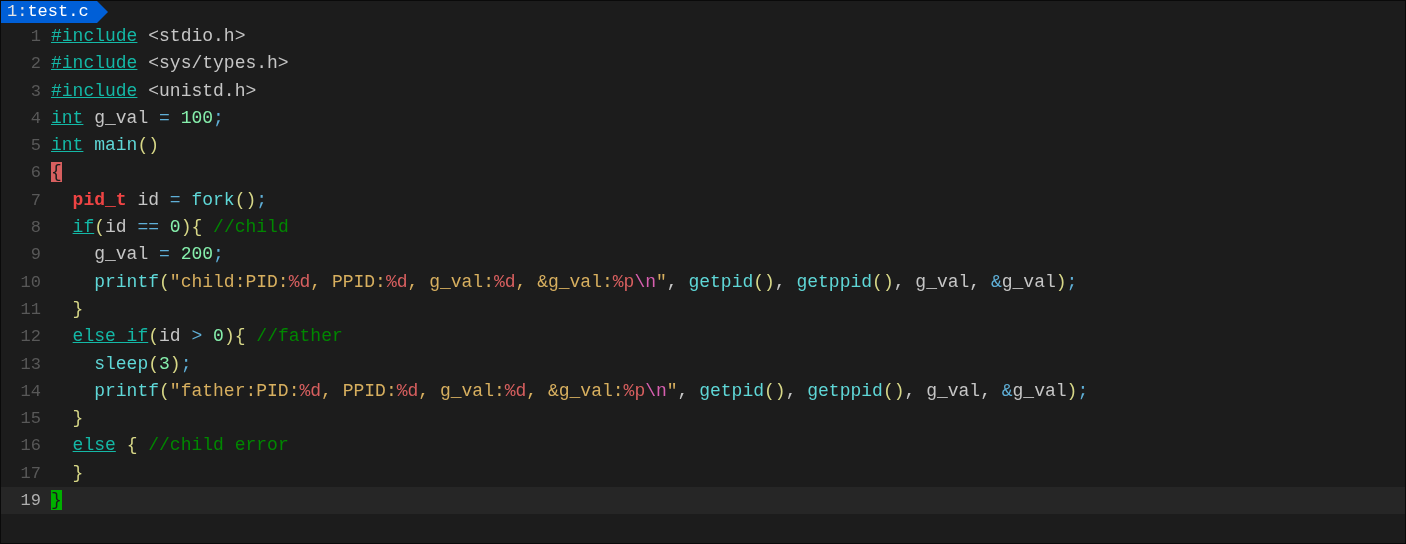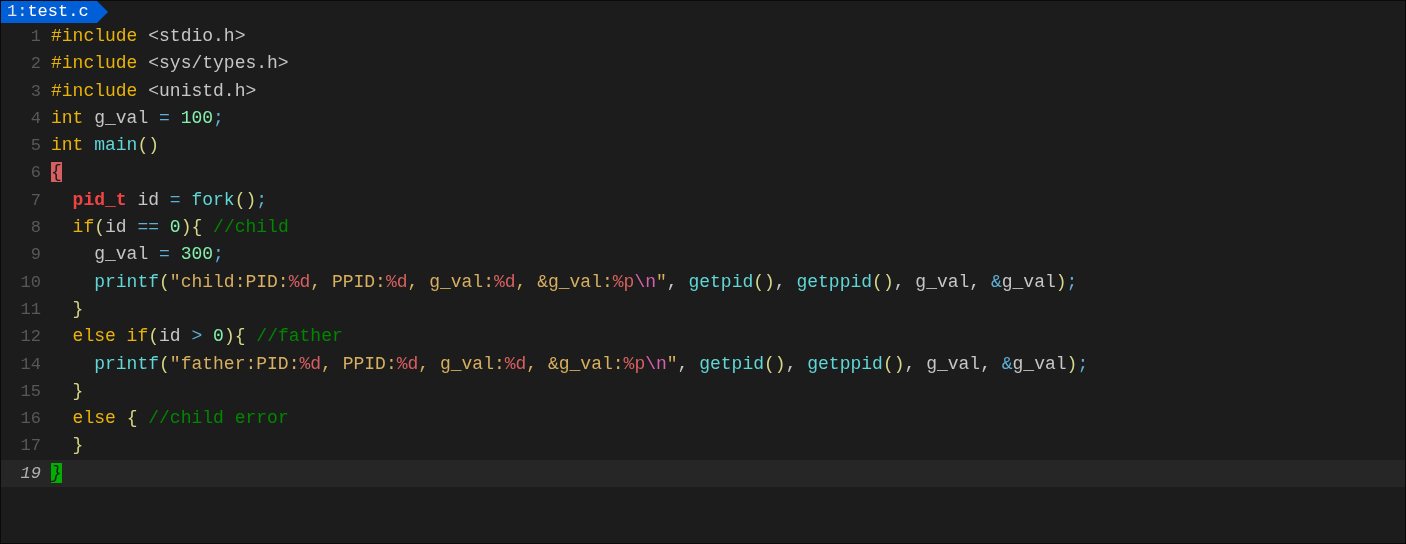--- a/index.html
+++ b/index.html
@@ -57,24 +57,24 @@
       color: #585858;
       padding-right: 6px;
       flex-shrink: 0;
       font-size: 17px;
     }
     .current .gutter { color: #afafaf; }
     .code {
       flex: 1;
       padding-left: 4px;
     }
-    .current { background: #262626; font-style: italic; }
+    .current { background: #262626; }
 
     
-    .c-keyword   { color: #eab308; }
+    .c-keyword   { color: #14b8a6; text-decoration: underline; }
     .c-func      { color: #5fd7d7; }
     .c-paren     { color: #d7d787; }
     .c-plain     { color: #c6c6c6; }
     .c-semi      { color: #5fafd7; }
     .c-string    { color: #d7af5f; }
     .c-escape    { color: #d75faf; }
     .c-fmt       { color: #d75f5f; }
     .c-num       { color: #86efac; }
     .c-comment   { color: #008700; text-align: center; }
     .c-type      { color: #ef4444; font-weight: bold; }
@@ -130,38 +130,42 @@
     <div class="code"><span>  </span><span class="c-type">pid_t </span><span class="c-plain">id </span><span class="c-op">=</span><span> </span><span class="c-func">fork</span><span class="c-paren">(</span><span class="c-paren">)</span><span class="c-semi">;</span></div>
   </div>
 
   <div class="line">
     <div class="gutter">8</div>
     <div class="code"><span>  </span><span class="c-keyword">if</span><span class="c-paren">(</span><span class="c-plain">id </span><span class="c-op">==</span><span> </span><span class="c-num">0</span><span class="c-paren">)</span><span class="c-paren">{</span><span> </span><span class="c-comment">//child</span></div>
   </div>
 
   <div class="line">
     <div class="gutter">9</div>
-    <div class="code"><span>    </span><span class="c-plain">g_val </span><span class="c-op">=</span><span> </span><span class="c-num">300</span><span class="c-semi">;</span></div>
+    <div class="code"><span>    </span><span class="c-plain">g_val </span><span class="c-op">=</span><span> </span><span class="c-num">200</span><span class="c-semi">;</span></div>
   </div>
 
   <div class="line">
     <div class="gutter">10</div>
     <div class="code"><span>    </span><span class="c-func">printf</span><span class="c-paren">(</span><span class="c-string">"</span><span class="c-string">child:PID:</span><span class="c-fmt">%d</span><span class="c-string">, PPID:</span><span class="c-fmt">%d</span><span class="c-string">, g_val:</span><span class="c-fmt">%d</span><span class="c-string">, &amp;g_val:</span><span class="c-fmt">%p</span><span class="c-escape">\n</span><span class="c-string">"</span><span class="c-plain">, </span><span class="c-func">getpid</span><span class="c-paren">(</span><span class="c-paren">)</span><span class="c-plain">, </span><span class="c-func">getppid</span><span class="c-paren">(</span><span class="c-paren">)</span><span class="c-plain">, </span><span class="c-plain">g_val</span><span class="c-plain">, </span><span class="c-op">&amp;</span><span class="c-plain">g_val</span><span class="c-paren">)</span><span class="c-semi">;</span></div>
   </div>
 
   <div class="line">
     <div class="gutter">11</div>
     <div class="code"><span>  </span><span class="c-paren">}</span></div>
   </div>
 
   <div class="line">
     <div class="gutter">12</div>
     <div class="code"><span>  </span><span class="c-keyword">else if</span><span class="c-paren">(</span><span class="c-plain">id </span><span class="c-op">&gt;</span><span> </span><span class="c-num">0</span><span class="c-paren">)</span><span class="c-paren">{</span><span> </span><span class="c-comment">//father</span></div>
   </div>
 
+  <div class="line">
+    <div class="gutter">13</div>
+    <div class="code"><span>    </span><span class="c-func">sleep</span><span class="c-paren">(</span><span class="c-num">3</span><span class="c-paren">)</span><span class="c-semi">;</span></div>
+  </div>
 
   <div class="line">
     <div class="gutter">14</div>
     <div class="code"><span>    </span><span class="c-func">printf</span><span class="c-paren">(</span><span class="c-string">"</span><span class="c-string">father:PID:</span><span class="c-fmt">%d</span><span class="c-string">, PPID:</span><span class="c-fmt">%d</span><span class="c-string">, g_val:</span><span class="c-fmt">%d</span><span class="c-string">, &amp;g_val:</span><span class="c-fmt">%p</span><span class="c-escape">\n</span><span class="c-string">"</span><span class="c-plain">, </span><span class="c-func">getpid</span><span class="c-paren">(</span><span class="c-paren">)</span><span class="c-plain">, </span><span class="c-func">getppid</span><span class="c-paren">(</span><span class="c-paren">)</span><span class="c-plain">, </span><span class="c-plain">g_val</span><span class="c-plain">, </span><span class="c-op">&amp;</span><span class="c-plain">g_val</span><span class="c-paren">)</span><span class="c-semi">;</span></div>
   </div>
 
   <div class="line">
     <div class="gutter">15</div>
     <div class="code"><span>  </span><span class="c-paren">}</span></div>
   </div>

